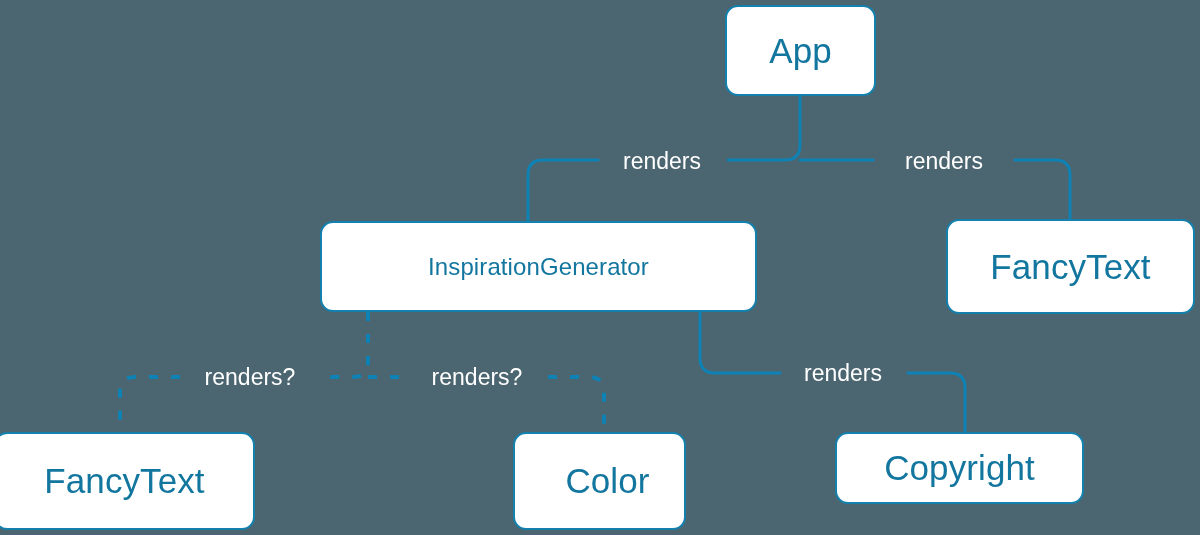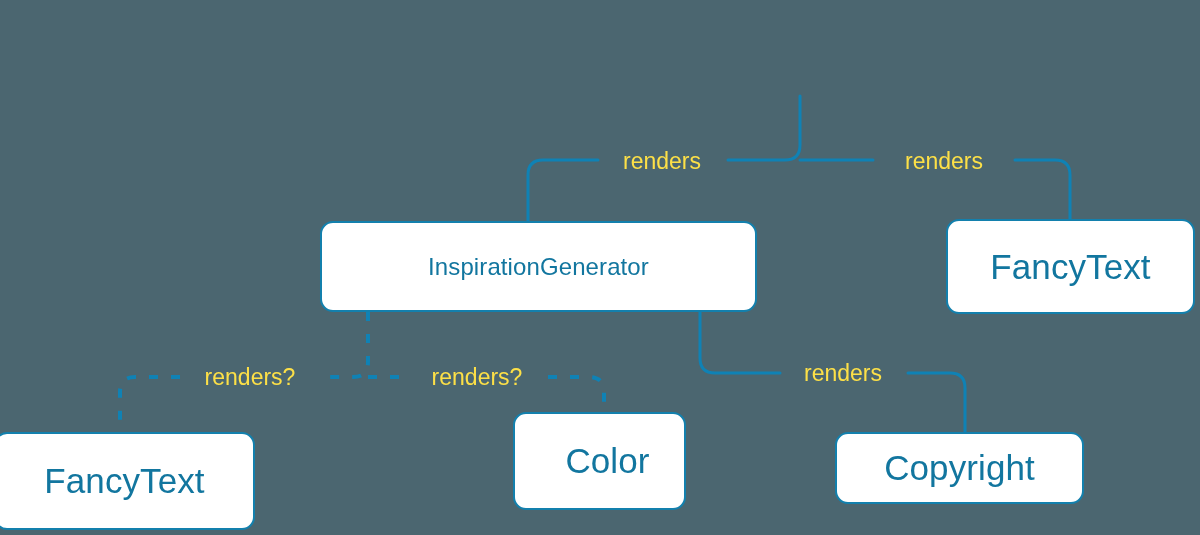--- a/index.html
+++ b/index.html
@@ -41,27 +41,27 @@
     letter-spacing: 0.1px;
     z-index: 2;
   }
   .node-label {
     white-space: nowrap;
   }
   #node-app            { left: 725px; top: 5px;   width: 151px; height: 91px;  font-size: 35px; }
   #node-inspiration    { left: 320px; top: 221px; width: 437px; height: 91px;  font-size: 24px; }
   #node-fancytext-top  { left: 946px; top: 219px; width: 249px; height: 95px;  font-size: 35px; }
   #node-fancytext-bot  { left: -6px;  top: 432px; width: 261px; height: 98px;  font-size: 35px; }
-  #node-color          { left: 513px; top: 412px; width: 173px; height: 98px;  font-size: 35px; padding-left: 16px; }
+  #node-color          { left: 513px; top: 432px; width: 173px; height: 98px;  font-size: 35px; padding-left: 16px; }
   #node-copyright      { left: 835px; top: 432px; width: 249px; height: 72px;  font-size: 35px; text-align: right; }
 
   .edge-label {
     position: absolute;
     transform: translate(-50%, -50%);
-    color: #fde047;
+    color: #ffffff;
     font-family: "Liberation Sans", sans-serif;
     font-size: 23px;
     white-space: nowrap;
     z-index: 3;
   }
   #label-app-left    { left: 662px; top: 161px; }
   #label-app-right   { left: 944px; top: 161px; }
   #label-ig-left     { left: 250px; top: 377px; }
   #label-ig-mid      { left: 477px; top: 377px; }
   #label-ig-right    { left: 843px; top: 373px; }
@@ -84,20 +84,23 @@
 
     <path d="M 180 377 L 135 377 Q 120 377 120 392 L 120 432" stroke="#0f82b5" stroke-width="4" fill="none" stroke-linecap="butt" stroke-dasharray="9 13"></path>
 
     <path d="M 368 377 L 407 377" stroke="#0f82b5" stroke-width="4" fill="none" stroke-linecap="butt" stroke-dasharray="9 13"></path>
     <path d="M 548 377 L 589 377 Q 604 377 604 392 L 604 432" stroke="#0f82b5" stroke-width="4" fill="none" stroke-linecap="butt" stroke-dasharray="9 13"></path>
 
     <path d="M 700 312 L 700 358 Q 700 373 715 373 L 780 373" stroke="#0f82b5" stroke-width="3" fill="none" stroke-linecap="round"></path>
     <path d="M 908 373 L 950 373 Q 965 373 965 388 L 965 432" stroke="#0f82b5" stroke-width="3" fill="none" stroke-linecap="round"></path>
   </svg>
 
+  <div class="node" id="node-app">
+    <span class="node-label">App</span>
+  </div>
 
   <div class="node" id="node-inspiration">
     <span class="node-label">InspirationGenerator</span>
   </div>
 
   <div class="node" id="node-fancytext-top">
     <span class="node-label">FancyText</span>
   </div>
 
   <div class="node" id="node-fancytext-bot">

